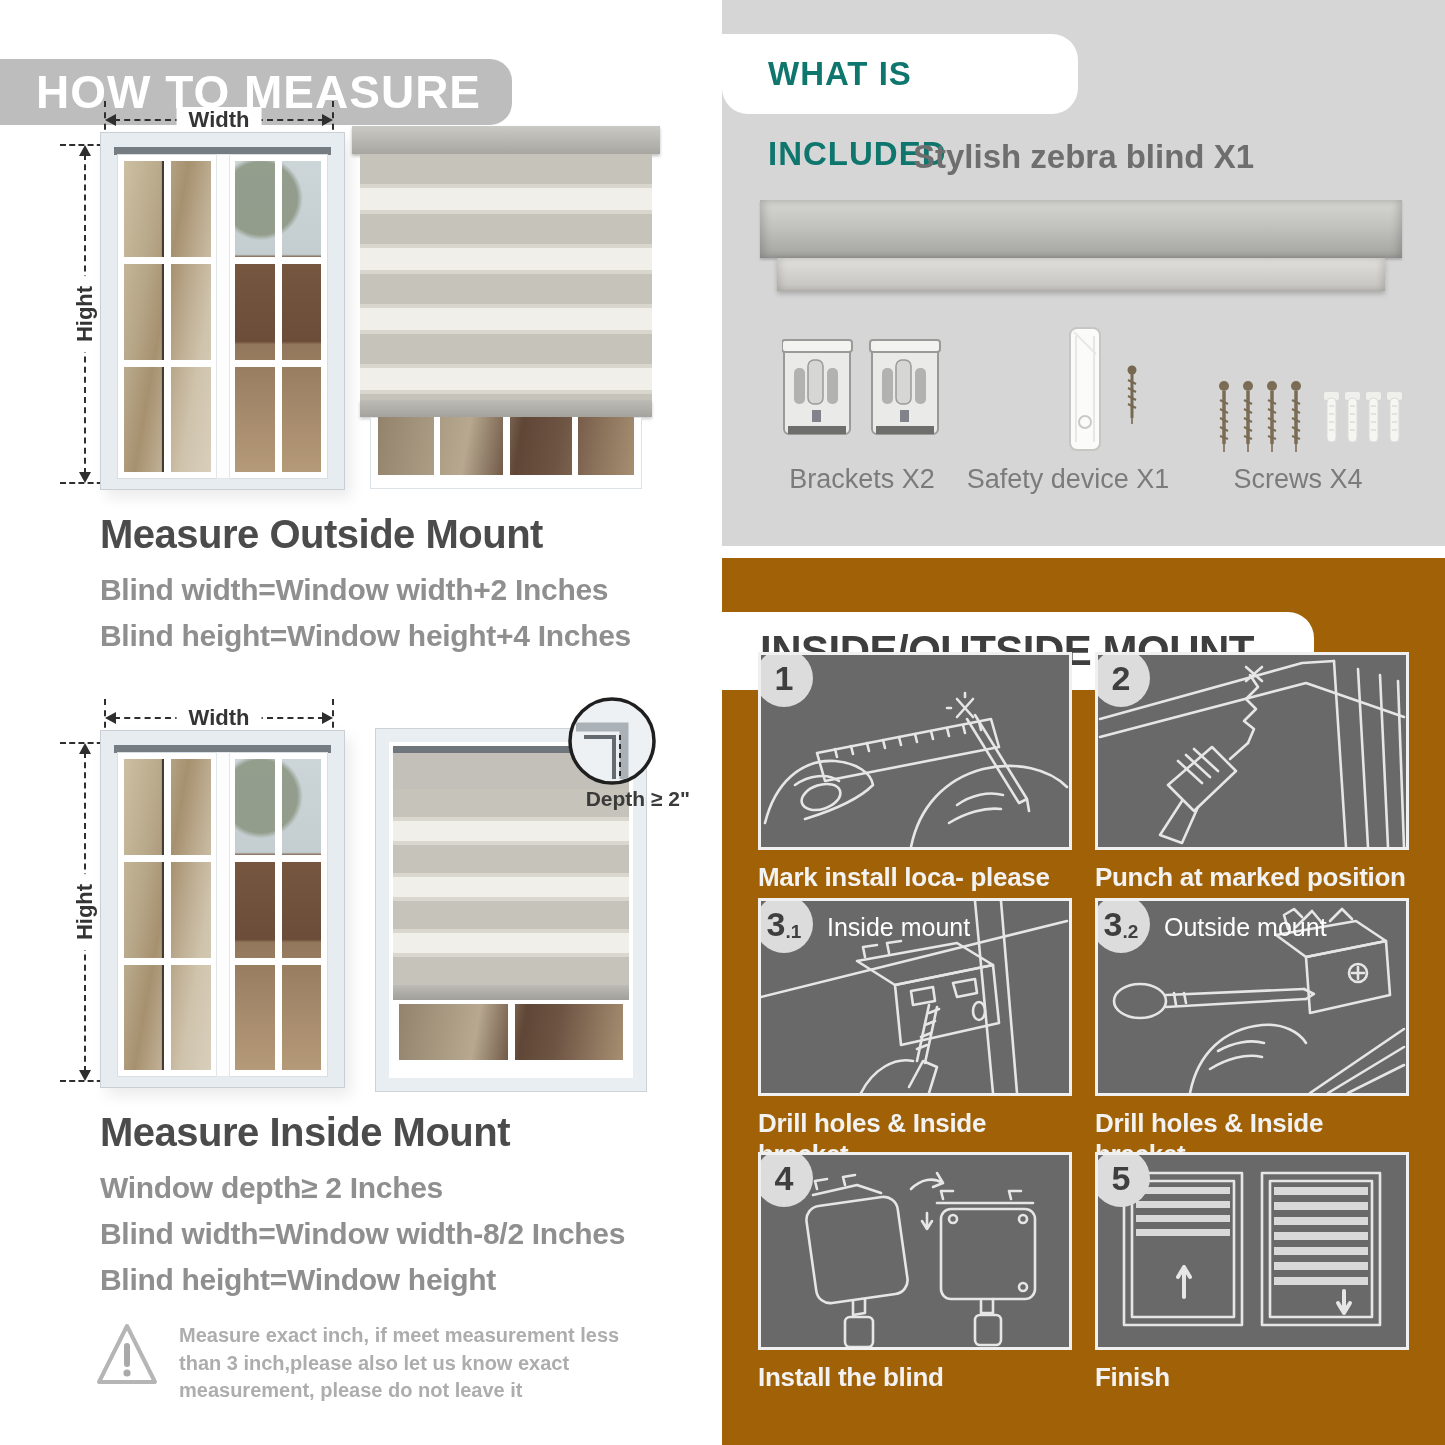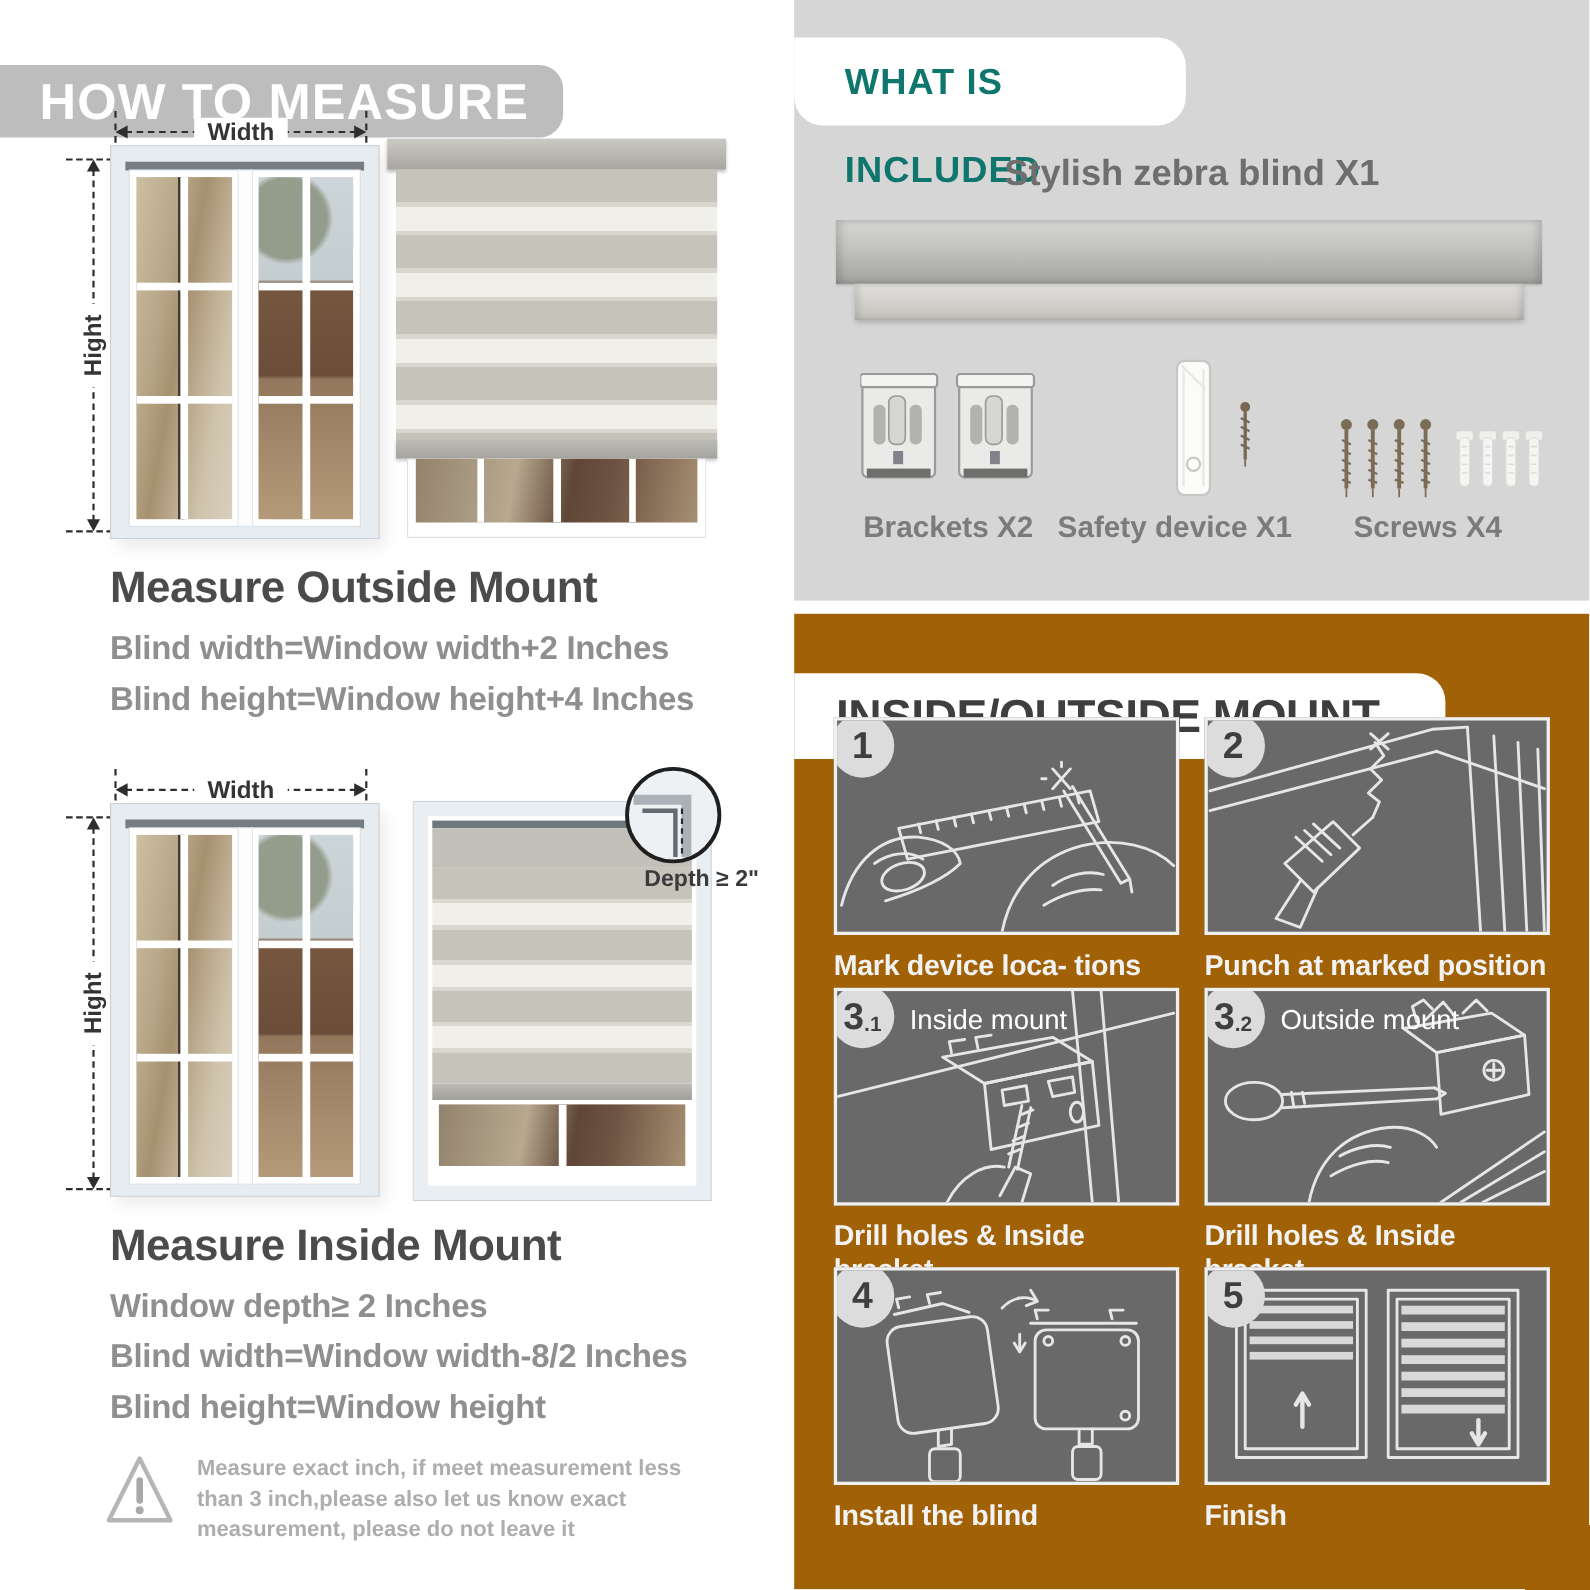--- a/index.html
+++ b/index.html
@@ -86,21 +86,21 @@
                 font-size:33px; font-weight:bold; color:#0f766e; letter-spacing:1px; }
   .blind-label { position:absolute; left:0; top:138px; width:100%; text-align:center;
                  font-size:33px; font-weight:bold; color:#6e6e6e; }
   .rail-main { position:absolute; left:38px; top:200px; width:642px; height:58px;
                background:linear-gradient(180deg,#d6d6d3 0%,#c2c2bf 45%,#a3a3a0 100%);
                box-shadow:inset -5px 0 7px rgba(0,0,0,.13), inset 5px 0 7px rgba(0,0,0,.13), 0 2px 2px rgba(0,0,0,.18); }
   .rail-sub { position:absolute; left:55px; top:258px; width:608px; height:33px;
               background:linear-gradient(180deg,#e3e1dd,#c3c1bc);
               box-shadow:inset -4px 0 6px rgba(0,0,0,.1), inset 4px 0 6px rgba(0,0,0,.1), 0 3px 5px rgba(0,0,0,.2); }
   .ilabel { position:absolute; top:464px; transform:translateX(-50%); white-space:nowrap;
-            font-size:27px; font-weight:bold; color:#7b7b7b; }
+            font-size:27px; font-weight:normal; color:#7b7b7b; }
 
   
   .mount { left:722px; top:558px; width:723px; height:887px; background:#a16207; }
   .m-header { position:absolute; left:0; top:26px; width:592px; height:78px; background:#ffffff;
               border-radius:0 26px 26px 0; line-height:78px; padding-left:38px; box-sizing:border-box;
               font-size:42px; font-weight:bold; color:#3e3e3e; letter-spacing:-0.5px; }
   .step { position:absolute; width:314px; }
   .sbox { position:relative; width:314px; height:198px; background:#696969; border:3px solid #f0f0f0;
           box-sizing:border-box; overflow:hidden; }
   .badge { position:absolute; top:-6px; left:-6px; width:58px; height:58px; border-radius:50%;
@@ -362,21 +362,21 @@
             <path d="M206,64 L258,148 M214,60 L266,144 M258,148 L266,144 L268,156"></path>
             <path d="M150,192 C158,152 184,124 222,114 C256,106 288,114 306,132"></path>
             <path d="M196,150 C210,140 228,136 242,140 M188,168 C204,158 224,152 240,154"></path>
           </g>
         </svg>
         <span class="badge">
             <span>1</span>
             <small></small>
           </span>
       </div>
-      <figcaption>Mark device loca- tions</figcaption>
+      <figcaption>Mark install loca- please</figcaption>
     </figure>
 
     <figure class="step" style="left:373px; top:94px; margin:0;">
       <div class="sbox">
         <svg class="art" viewBox="0 0 308 192">
           <g stroke="#e6e6e6" stroke-width="2.6" fill="none" stroke-linecap="round" stroke-linejoin="round">
             <path d="M2,64 L204,8 M2,82 L208,28 M204,8 L236,6 M208,28 L306,62"></path>
             <path d="M236,6 L248,192 M260,14 L270,192 M282,20 L290,192 M300,26 L306,192"></path>
             <path d="M70,130 L114,92 L138,116 L96,156 Z"></path>
             <path d="M80,106 L104,128 M88,100 L112,122 M96,94 L120,116"></path>

